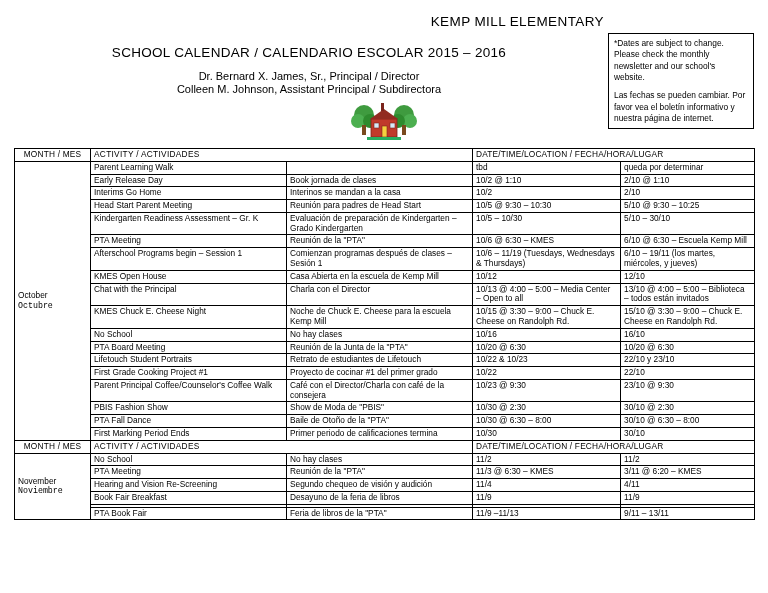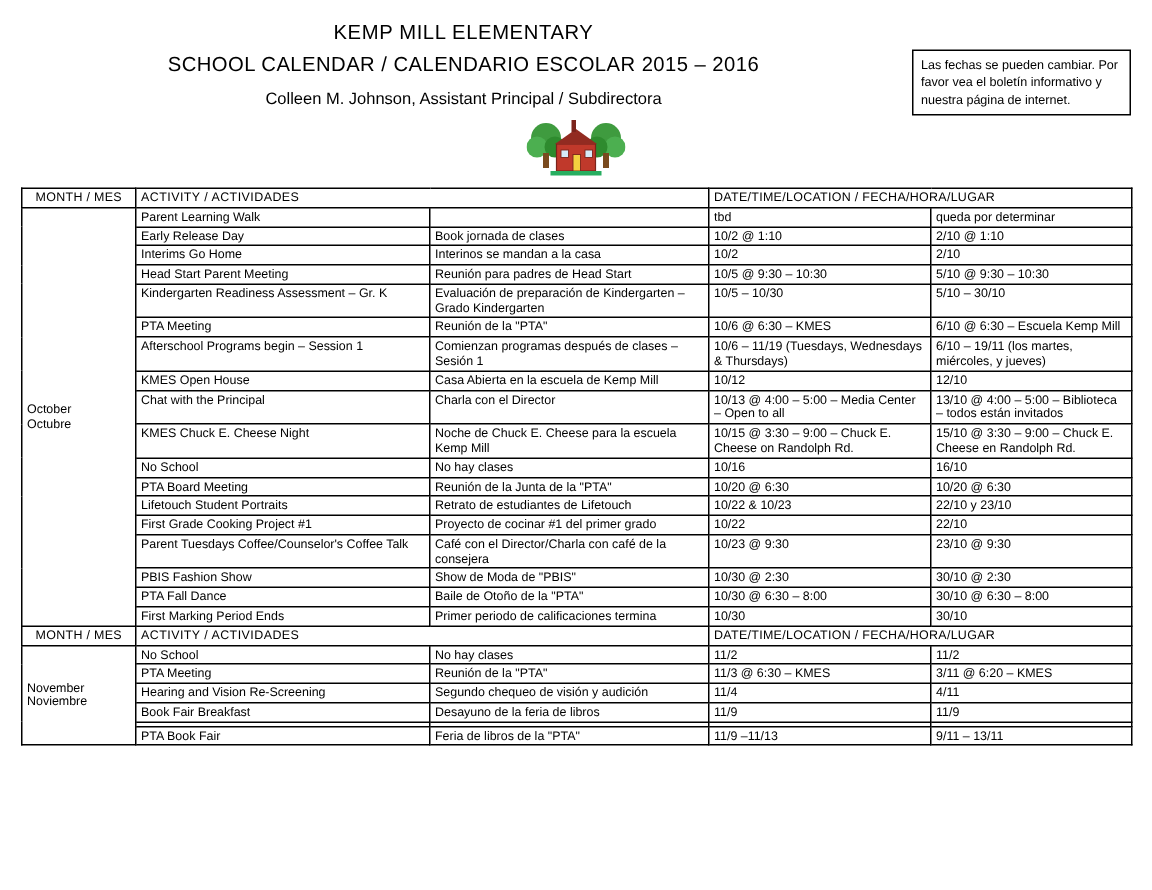--- a/index.html
+++ b/index.html
@@ -15,24 +15,24 @@
     overflow: hidden;
   }
   .page {
     position: relative;
     width: 768px;
     height: 593px;
     box-sizing: border-box;
     padding: 10px 14px 0 14px;
   }
   .doc-title {
-    text-align: center;
+    text-align: right;
     font-size: 13.5px;
     letter-spacing: 0.4px;
-    margin: 4px 0 6px 0;
+    margin: 4px 0 16px 0;
   }
   .doc-subtitle {
     text-align: center;
     font-size: 13.5px;
     letter-spacing: 0.3px;
     margin: 0 0 10px 0;
   }
   .doc-line {
     text-align: center;
     font-size: 11px;
@@ -104,35 +104,37 @@
     text-align: left;
     vertical-align: middle !important;
     letter-spacing: 0.2px;
   }
   .month-cell {
     text-align: center;
     vertical-align: middle !important;
     font-size: 9.5px;
     line-height: 1.5;
   }
-  .month-cell .l2 { display: block; }
+  .month-cell .l2 { display: block; font-family: Liberation Mono, monospace; }
   .bold-row td { font-weight: bold; }
 </style>
 </head>
 <body>
 
 <div class="page">
 
   <div class="header-block">
     <div class="doc-title">KEMP MILL ELEMENTARY</div>
     <div class="doc-subtitle">SCHOOL CALENDAR / CALENDARIO ESCOLAR 2015 – 2016</div>
+    <div class="doc-line">Dr. Bernard X. James, Sr., Principal / Director</div>
     <div class="doc-line">Colleen M. Johnson, Assistant Principal / Subdirectora</div>
   </div>
 
   <div class="note-box">
+    <p>*Dates are subject to change. Please check the monthly newsletter and our school's website.</p>
     <p>Las fechas se pueden cambiar. Por favor vea el boletín informativo y nuestra página de internet.</p>
   </div>
 
   <div class="logo-wrap">
     <span class="schoolhouse">
       <svg width="66" height="46" viewBox="0 0 66 46" xmlns="http://www.w3.org/2000/svg">
 
         <circle cx="13" cy="16" r="10" fill="#3f9b3f"></circle>
         <circle cx="7" cy="22" r="7" fill="#4caf50"></circle>
         <circle cx="19" cy="22" r="7" fill="#2e8b2e"></circle>
@@ -183,21 +185,21 @@
         <tr>
           <td>Interims Go Home</td>
           <td>Interinos se mandan a la casa</td>
           <td>10/2</td>
           <td>2/10</td>
         </tr>
         <tr>
           <td>Head Start Parent Meeting</td>
           <td>Reunión para padres de Head Start</td>
           <td>10/5 @ 9:30 – 10:30</td>
-          <td>5/10 @ 9:30 – 10:30</td>
+          <td>5/10 @ 9:30 – 10:25</td>
         </tr>
         <tr>
           <td>Kindergarten Readiness Assessment – Gr. K</td>
           <td>Evaluación de preparación de Kindergarten – Grado Kindergarten</td>
           <td>10/5 – 10/30</td>
           <td>5/10 – 30/10</td>
         </tr>
         <tr>
           <td>PTA Meeting</td>
           <td>Reunión de la "PTA"</td>
@@ -246,21 +248,21 @@
           <td>10/22 &amp; 10/23</td>
           <td>22/10 y 23/10</td>
         </tr>
         <tr>
           <td>First Grade Cooking Project #1</td>
           <td>Proyecto de cocinar #1 del primer grado</td>
           <td>10/22</td>
           <td>22/10</td>
         </tr>
         <tr class="bold-row">
-          <td>Parent Tuesdays Coffee/Counselor's Coffee Talk</td>
+          <td>Parent Principal Coffee/Counselor's Coffee Walk</td>
           <td>Café con el Director/Charla con café de la consejera</td>
           <td>10/23 @ 9:30</td>
           <td>23/10 @ 9:30</td>
         </tr>
         <tr>
           <td>PBIS Fashion Show</td>
           <td>Show de Moda de "PBIS"</td>
           <td>10/30 @ 2:30</td>
           <td>30/10 @ 2:30</td>
         </tr>

